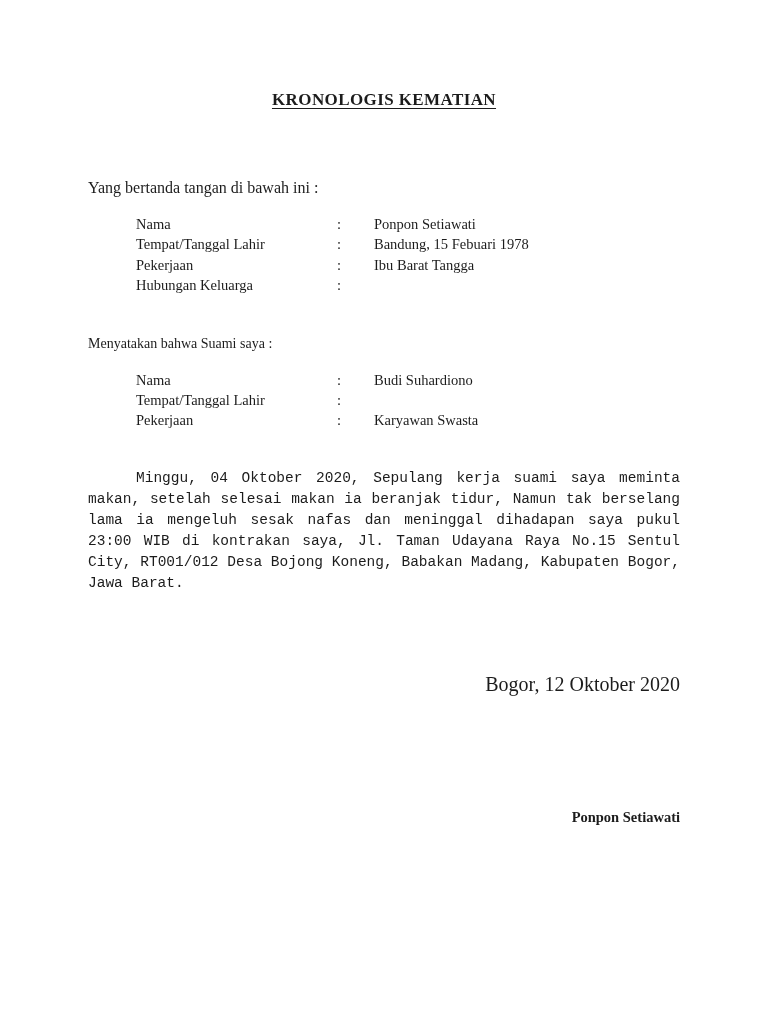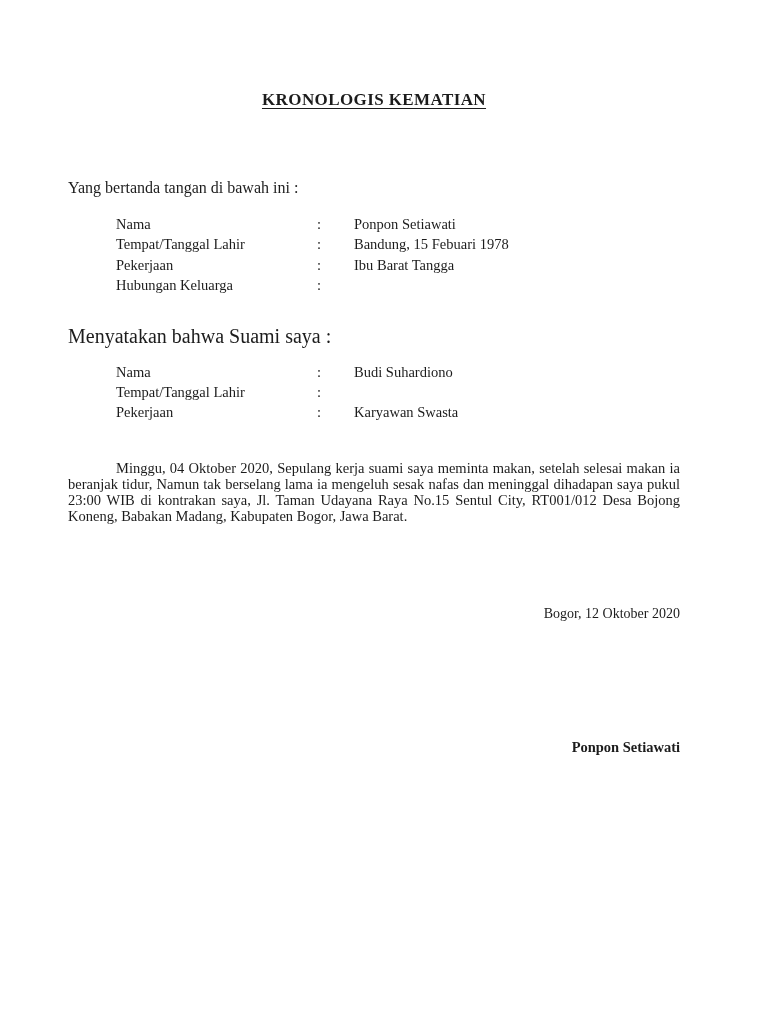--- a/index.html
+++ b/index.html
@@ -9,21 +9,21 @@
     background: #ffffff;
     font-family: "Liberation Serif", "DejaVu Serif", serif;
     color: #1c1c1c;
     overflow: hidden;
   }
   .page {
     position: relative;
     width: 768px;
     height: 1024px;
     background: #ffffff;
-    padding: 90px 88px 0 68px;
+    padding: 90px 88px 0 88px;
   }
   .doc-title {
     text-align: center;
     font-weight: bold;
     font-size: 17px;
     letter-spacing: 0.4px;
     text-decoration: underline;
     text-underline-offset: 3px;
   }
   .intro-line {
@@ -36,36 +36,37 @@
     margin-left: 48px;
     font-size: 14.5px;
   }
   .detail-row {
     display: grid;
     grid-template-columns: 177px 13px auto;
     line-height: 20.4px;
     gap: 24px;
   }
   .statement-line {
-    margin-top: 30px;
-    font-size: 20px;
+    margin-top: 38px;
+    font-size: 14px;
     line-height: 20px;
   }
   .body-paragraph {
     font-size: 14.5px;
-    line-height: 16px;
+    line-height: 21px;
     text-align: justify;
     text-indent: 48px;
+    font-family: Liberation Mono, monospace;
   }
   .para-chronology { margin-top: 37px; }
   .para-closing { margin-top: 11px; }
   .dateline {
     margin-top: 80px;
     text-align: right;
-    font-size: 14px;
+    font-size: 20px;
     line-height: 20px;
   }
   .signature-name {
     margin-top: 113px;
     text-align: right;
     font-weight: bold;
     font-size: 14.5px;
     line-height: 20px;
   }
 </style>

